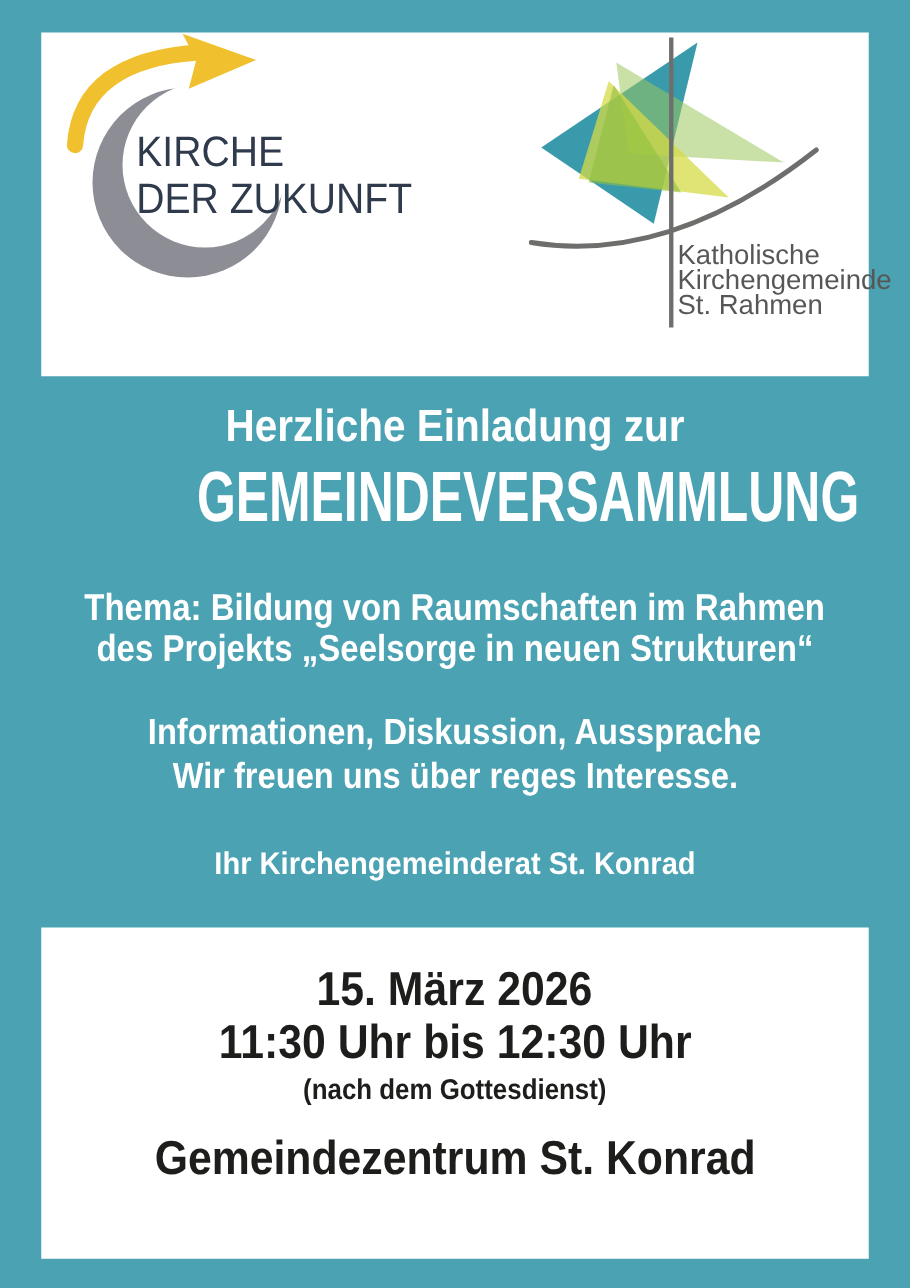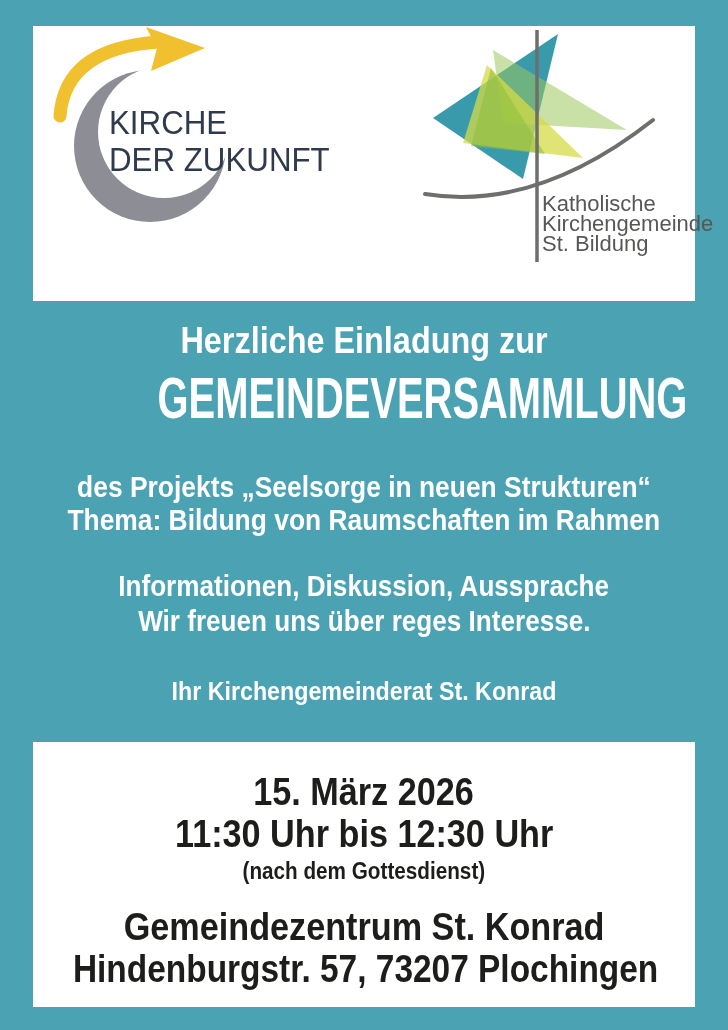--- a/index.html
+++ b/index.html
@@ -79,35 +79,35 @@
       <polygon points="64,39 160,132 40,117" fill="#D6DB45" opacity="0.75"></polygon>
       <polygon points="68,42 122,128 48,120" fill="#8FBF3F" opacity="0.6"></polygon>
 
       <line x1="114" y1="4" x2="114" y2="236" stroke="#6E6E6D" stroke-width="3.5"></line>
 
       <path d="M 2 168 Q 113 186 230 94" fill="none" stroke="#6E6E6D" stroke-width="4" stroke-linecap="round"></path>
     </svg>
     <div class="konrad-text">
       <div>Katholische</div>
       <div>Kirchengemeinde</div>
-      <div>St. Bildung</div>
+      <div>St. Rahmen</div>
     </div>
   </div>
 
   <div class="line intro">
     <span class="sx sx90">Herzliche Einladung zur</span>
   </div>
 
   <div class="line title">
     <span class="sx sx70">GEMEINDEVERSAMMLUNG</span>
   </div>
 
   <div class="line thema">
+    <div><span class="sx sx88">Thema: Bildung von Raumschaften im Rahmen</span></div>
     <div><span class="sx sx88">des Projekts „Seelsorge in neuen Strukturen“</span></div>
-    <div><span class="sx sx88">Thema: Bildung von Raumschaften im Rahmen</span></div>
   </div>
 
   <div class="line info">
     <div><span class="sx sx90">Informationen, Diskussion, Aussprache</span></div>
     <div><span class="sx sx90">Wir freuen uns über reges Interesse.</span></div>
   </div>
 
   <div class="line signature">
     <span class="sx sx93">Ihr Kirchengemeinderat St. Konrad</span>
   </div>
@@ -118,18 +118,15 @@
     </div>
     <div class="d-big">
       <span class="sx sx90">11:30 Uhr bis 12:30 Uhr</span>
     </div>
     <div class="d-small">
       <span class="sx sx90">(nach dem Gottesdienst)</span>
     </div>
     <div class="d-big d-venue">
       <span class="sx sx90">Gemeindezentrum St. Konrad</span>
     </div>
-    <div class="d-big">
-      <span class="sx sx88">Hindenburgstr. 57, 73207 Plochingen</span>
-    </div>
   </div>
 
 </div>
 
 </body></html>

